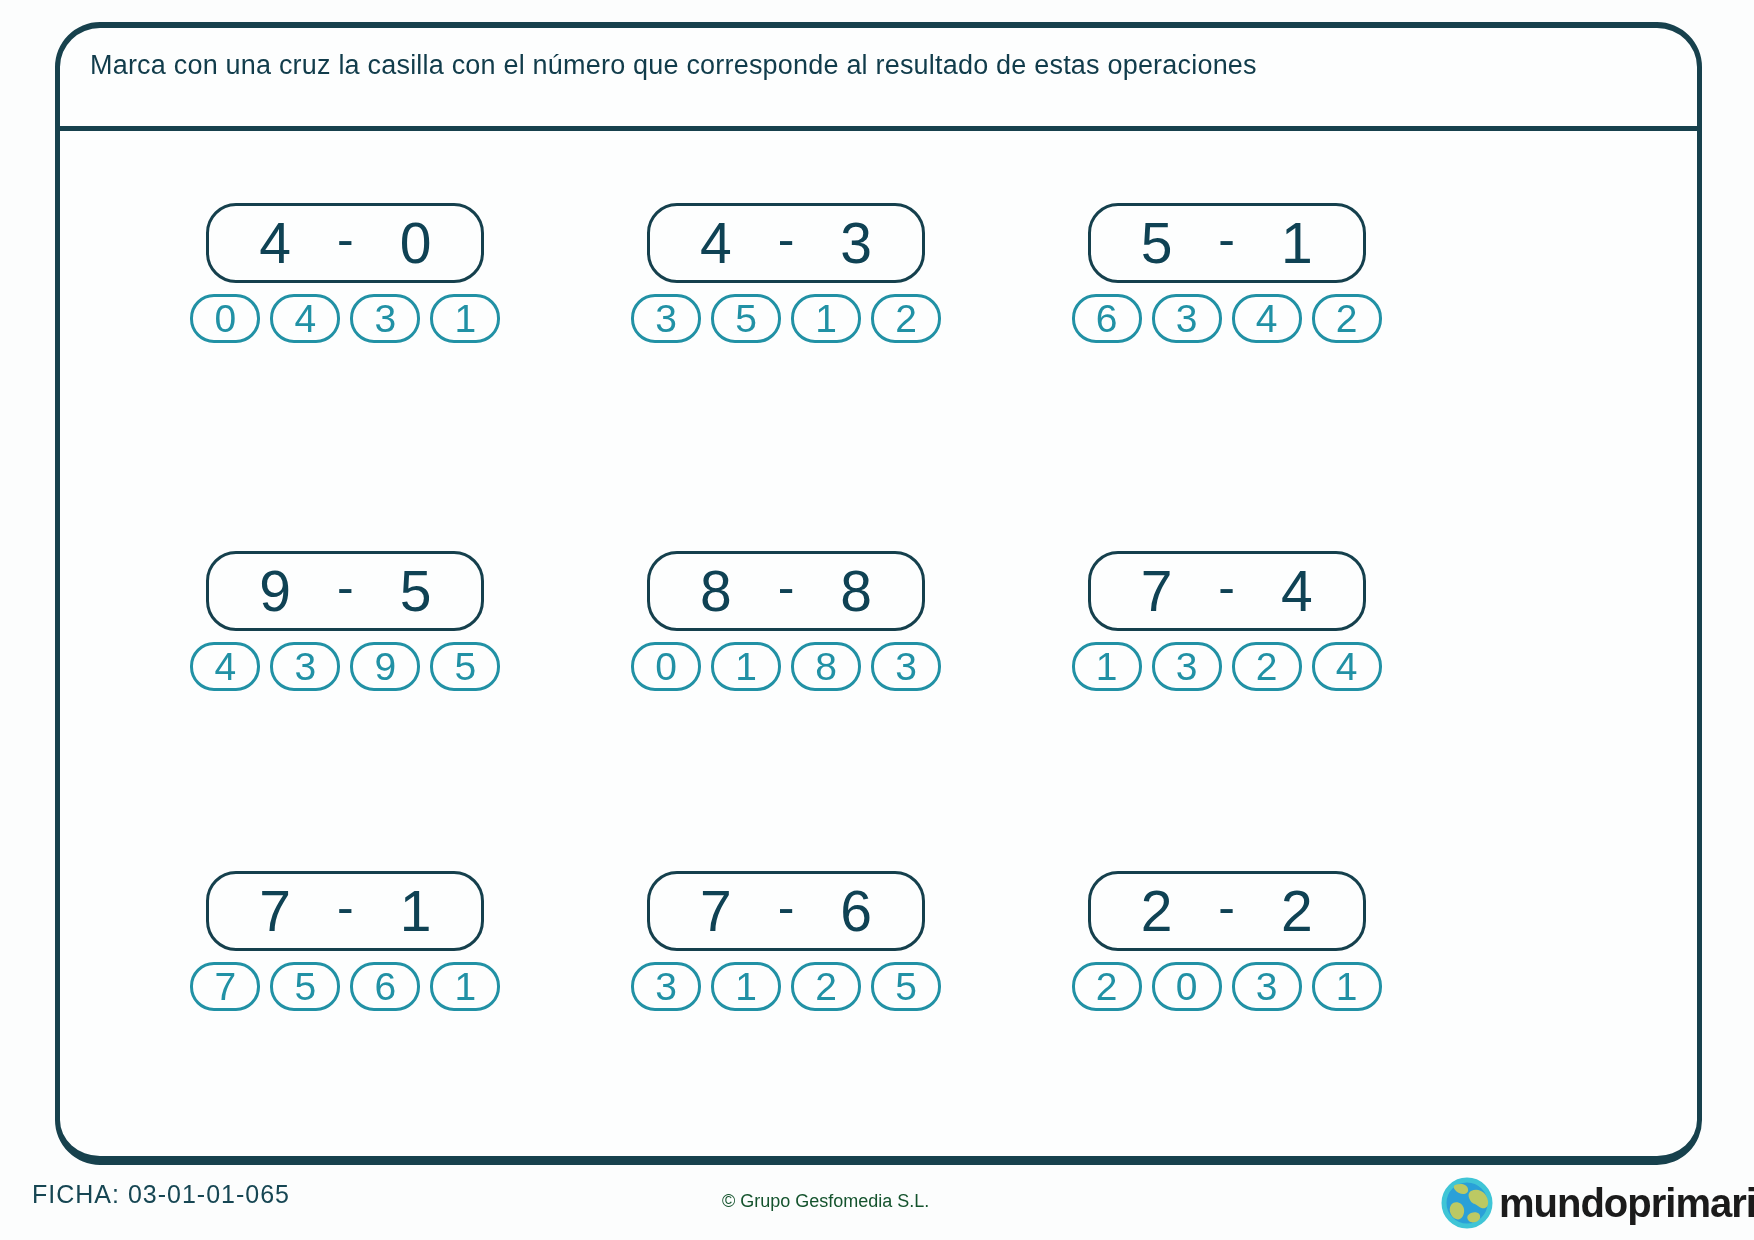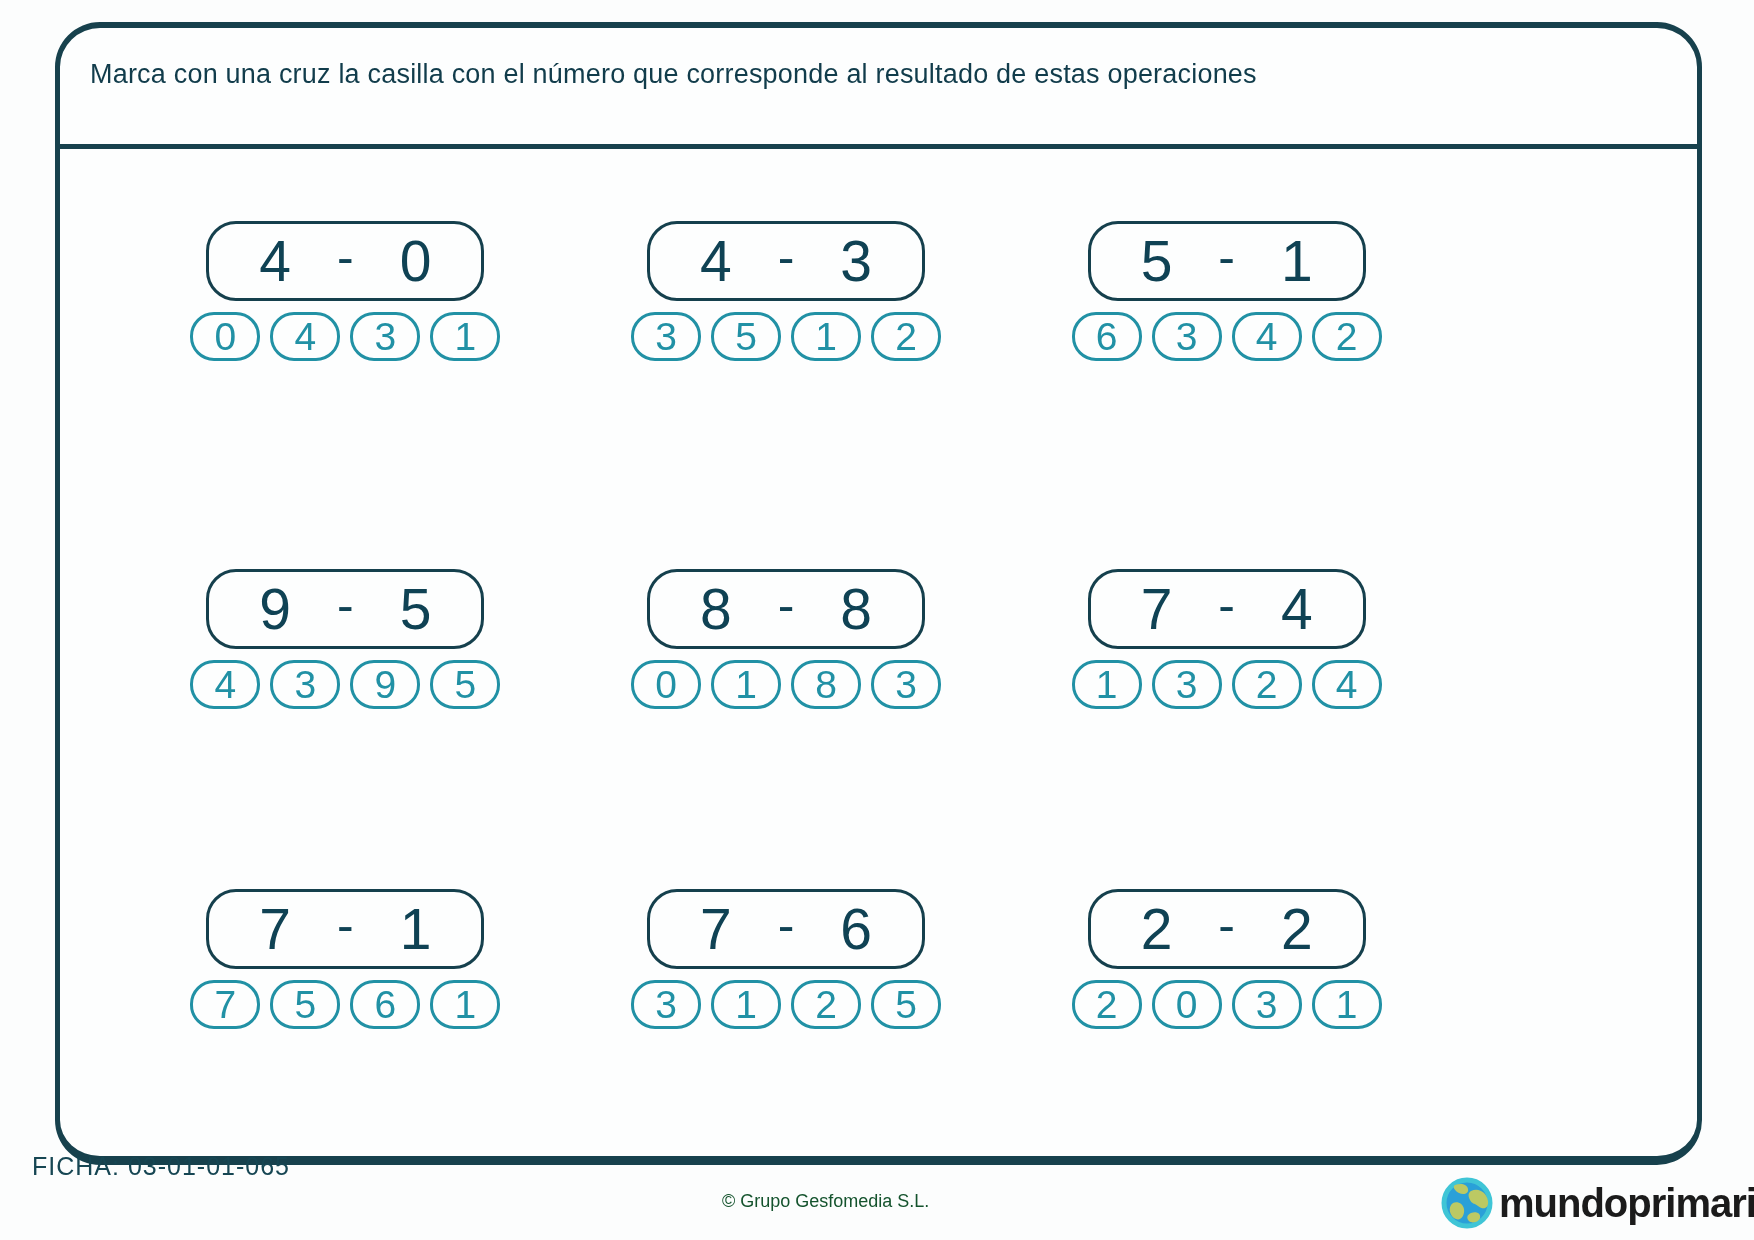--- a/index.html
+++ b/index.html
@@ -13,21 +13,21 @@
   .sheet {
     position:absolute; left:55px; top:22px;
     width:1647px; height:1143px;
     border:5px solid #17414d;
     border-top-width:6px;
     border-bottom-width:9px;
     border-radius:45px;
     background:#fdfefe;
   }
   .sheet-header {
-    height:121px;
+    height:103px;
     border-bottom:5px solid #17414d;
     display:flex; align-items:center;
     padding:0 30px 24px 30px;
   }
   .instruction {
     font-size:27px; color:#113c4b; letter-spacing:0.2px;
   }
   .grid {
     display:grid;
     grid-template-columns: 1fr 1fr 1fr;
@@ -55,21 +55,21 @@
   .opt {
     width:70px; height:49px;
     border:3px solid #2191a5;
     border-radius:24px;
     display:flex; align-items:center; justify-content:center;
     background:#fdfefe;
     cursor:pointer;
   }
   .opt span { font-size:39px; color:#2191a5; line-height:1; }
   .ficha {
-    position:absolute; left:32px; top:1152px;
+    position:absolute; left:32px; top:1180px;
     font-size:25px; color:#164653; letter-spacing:1px;
   }
   .copyright {
     position:absolute; left:722px; top:1191px;
     font-size:18px; color:#14532d;
   }
   .logo {
     position:absolute; left:1441px; top:1177px;
     display:flex; align-items:center;
     cursor:pointer;

